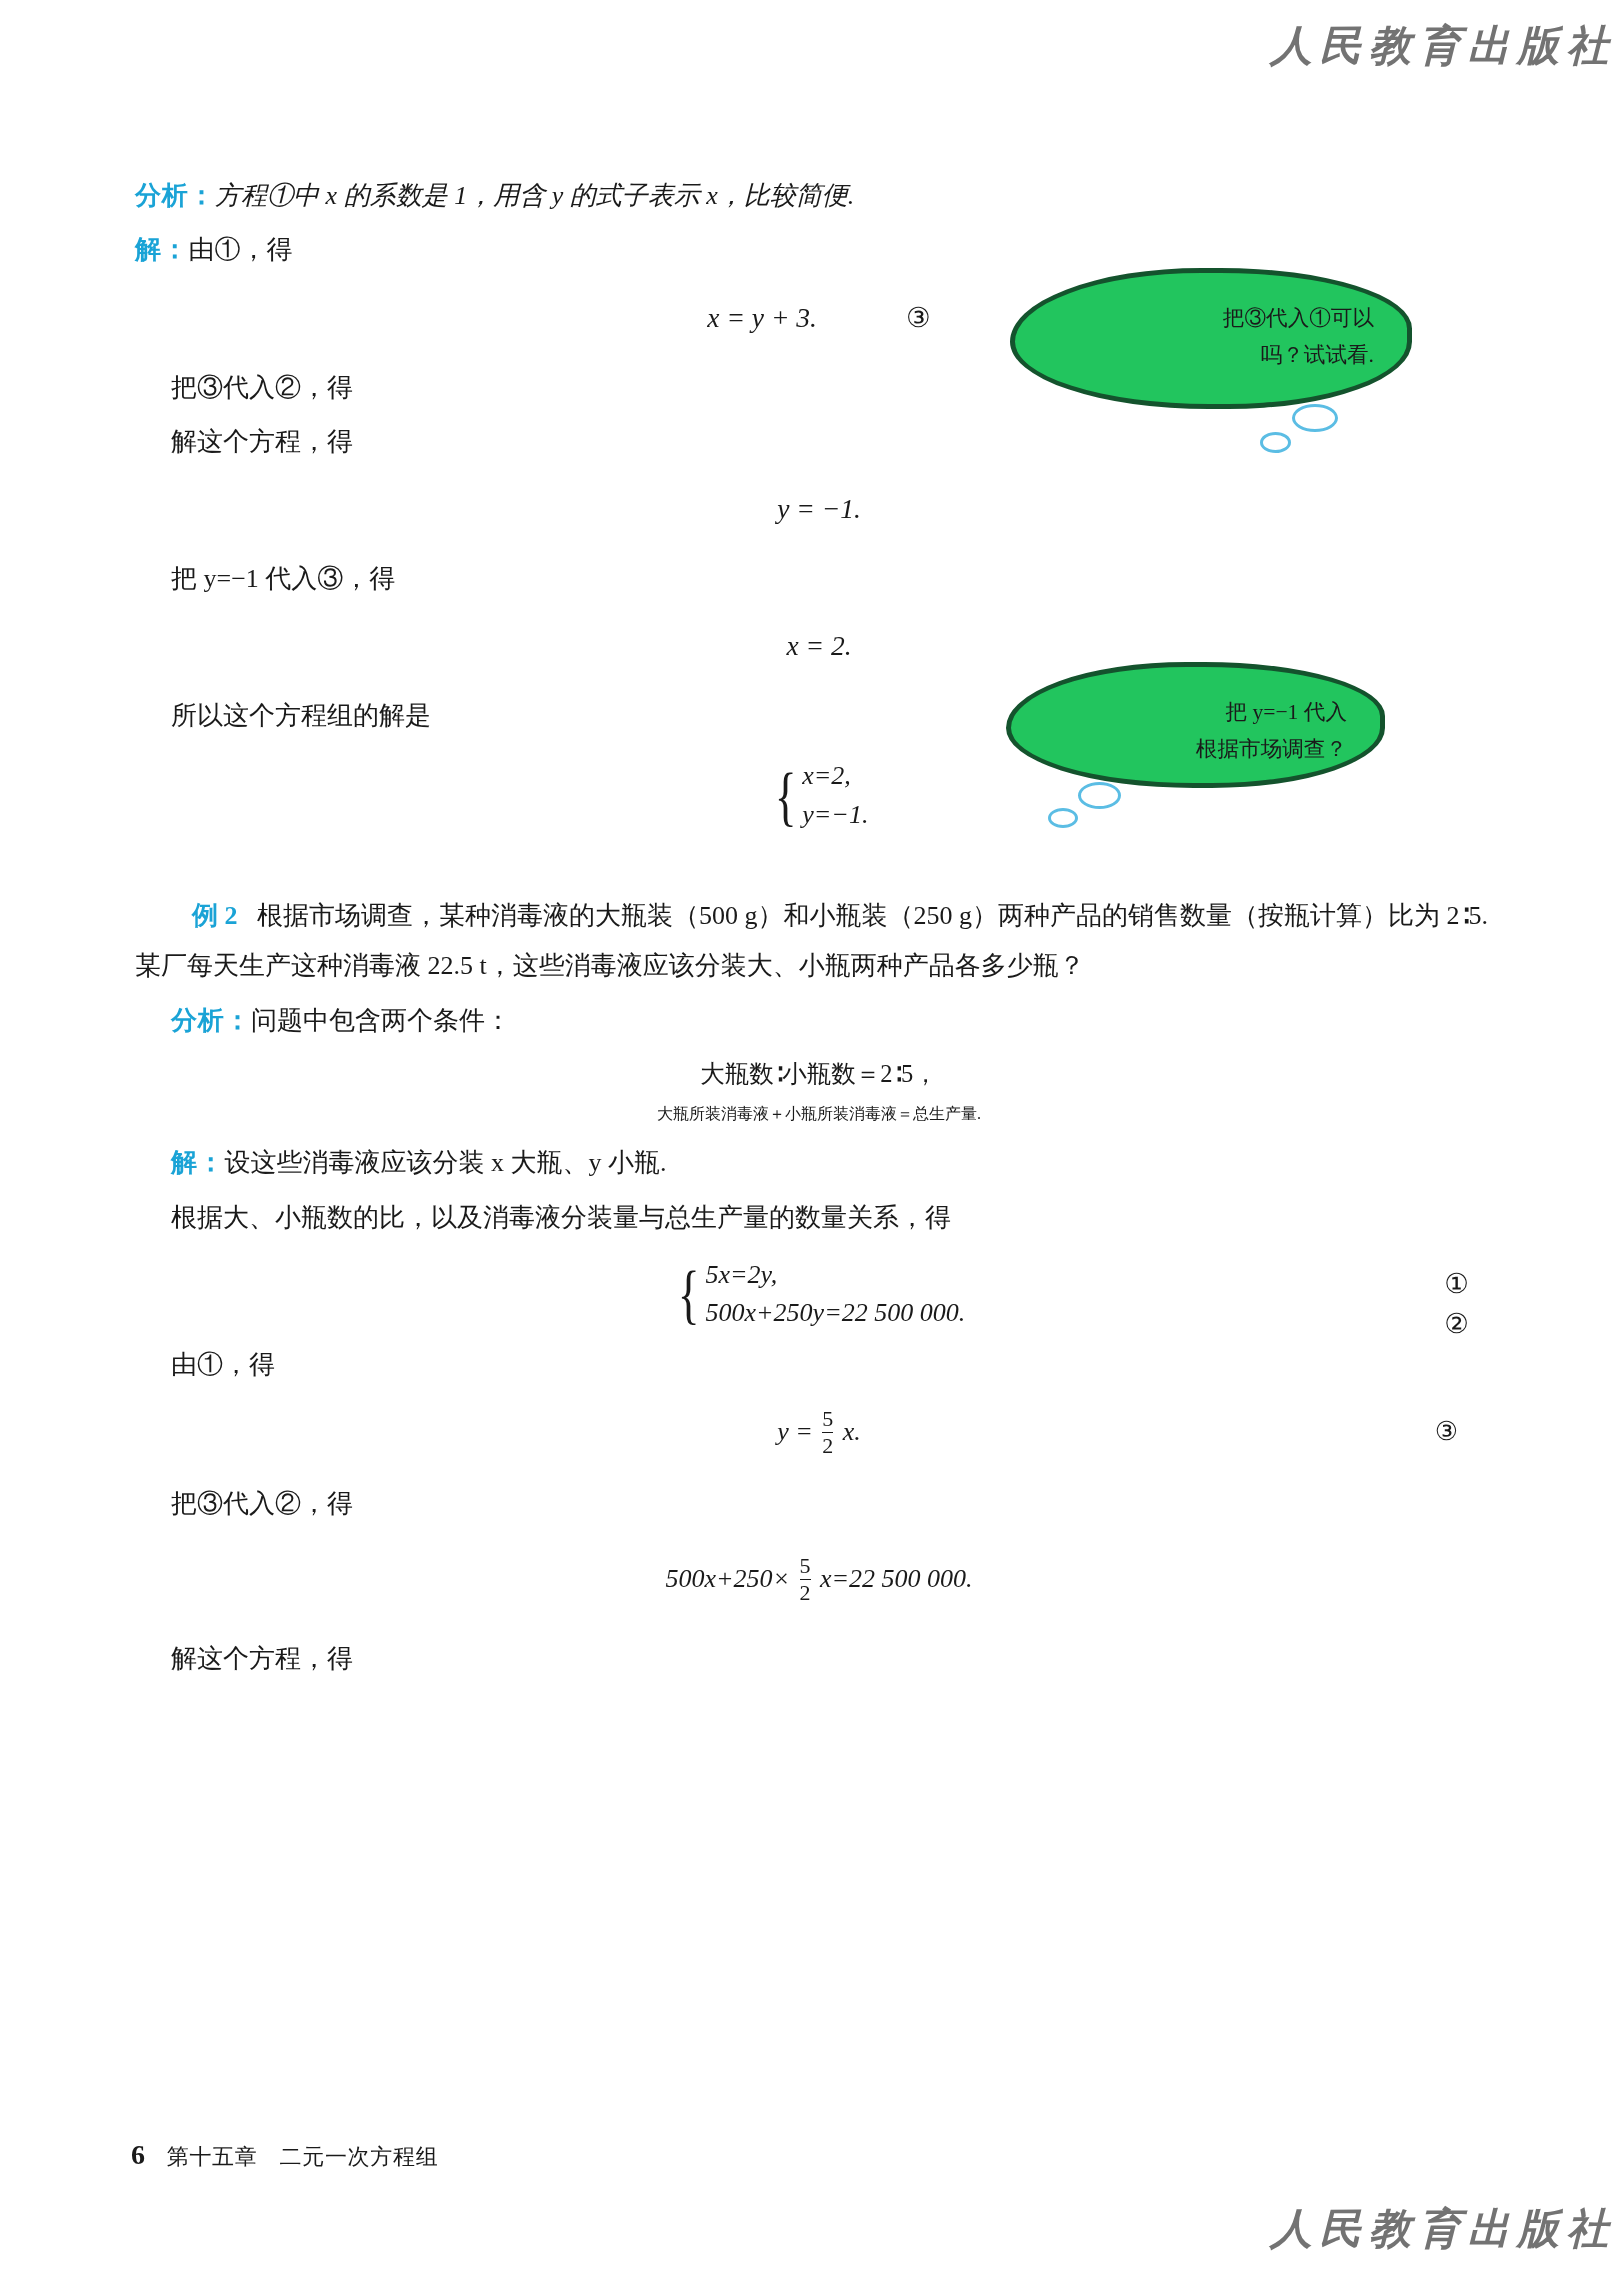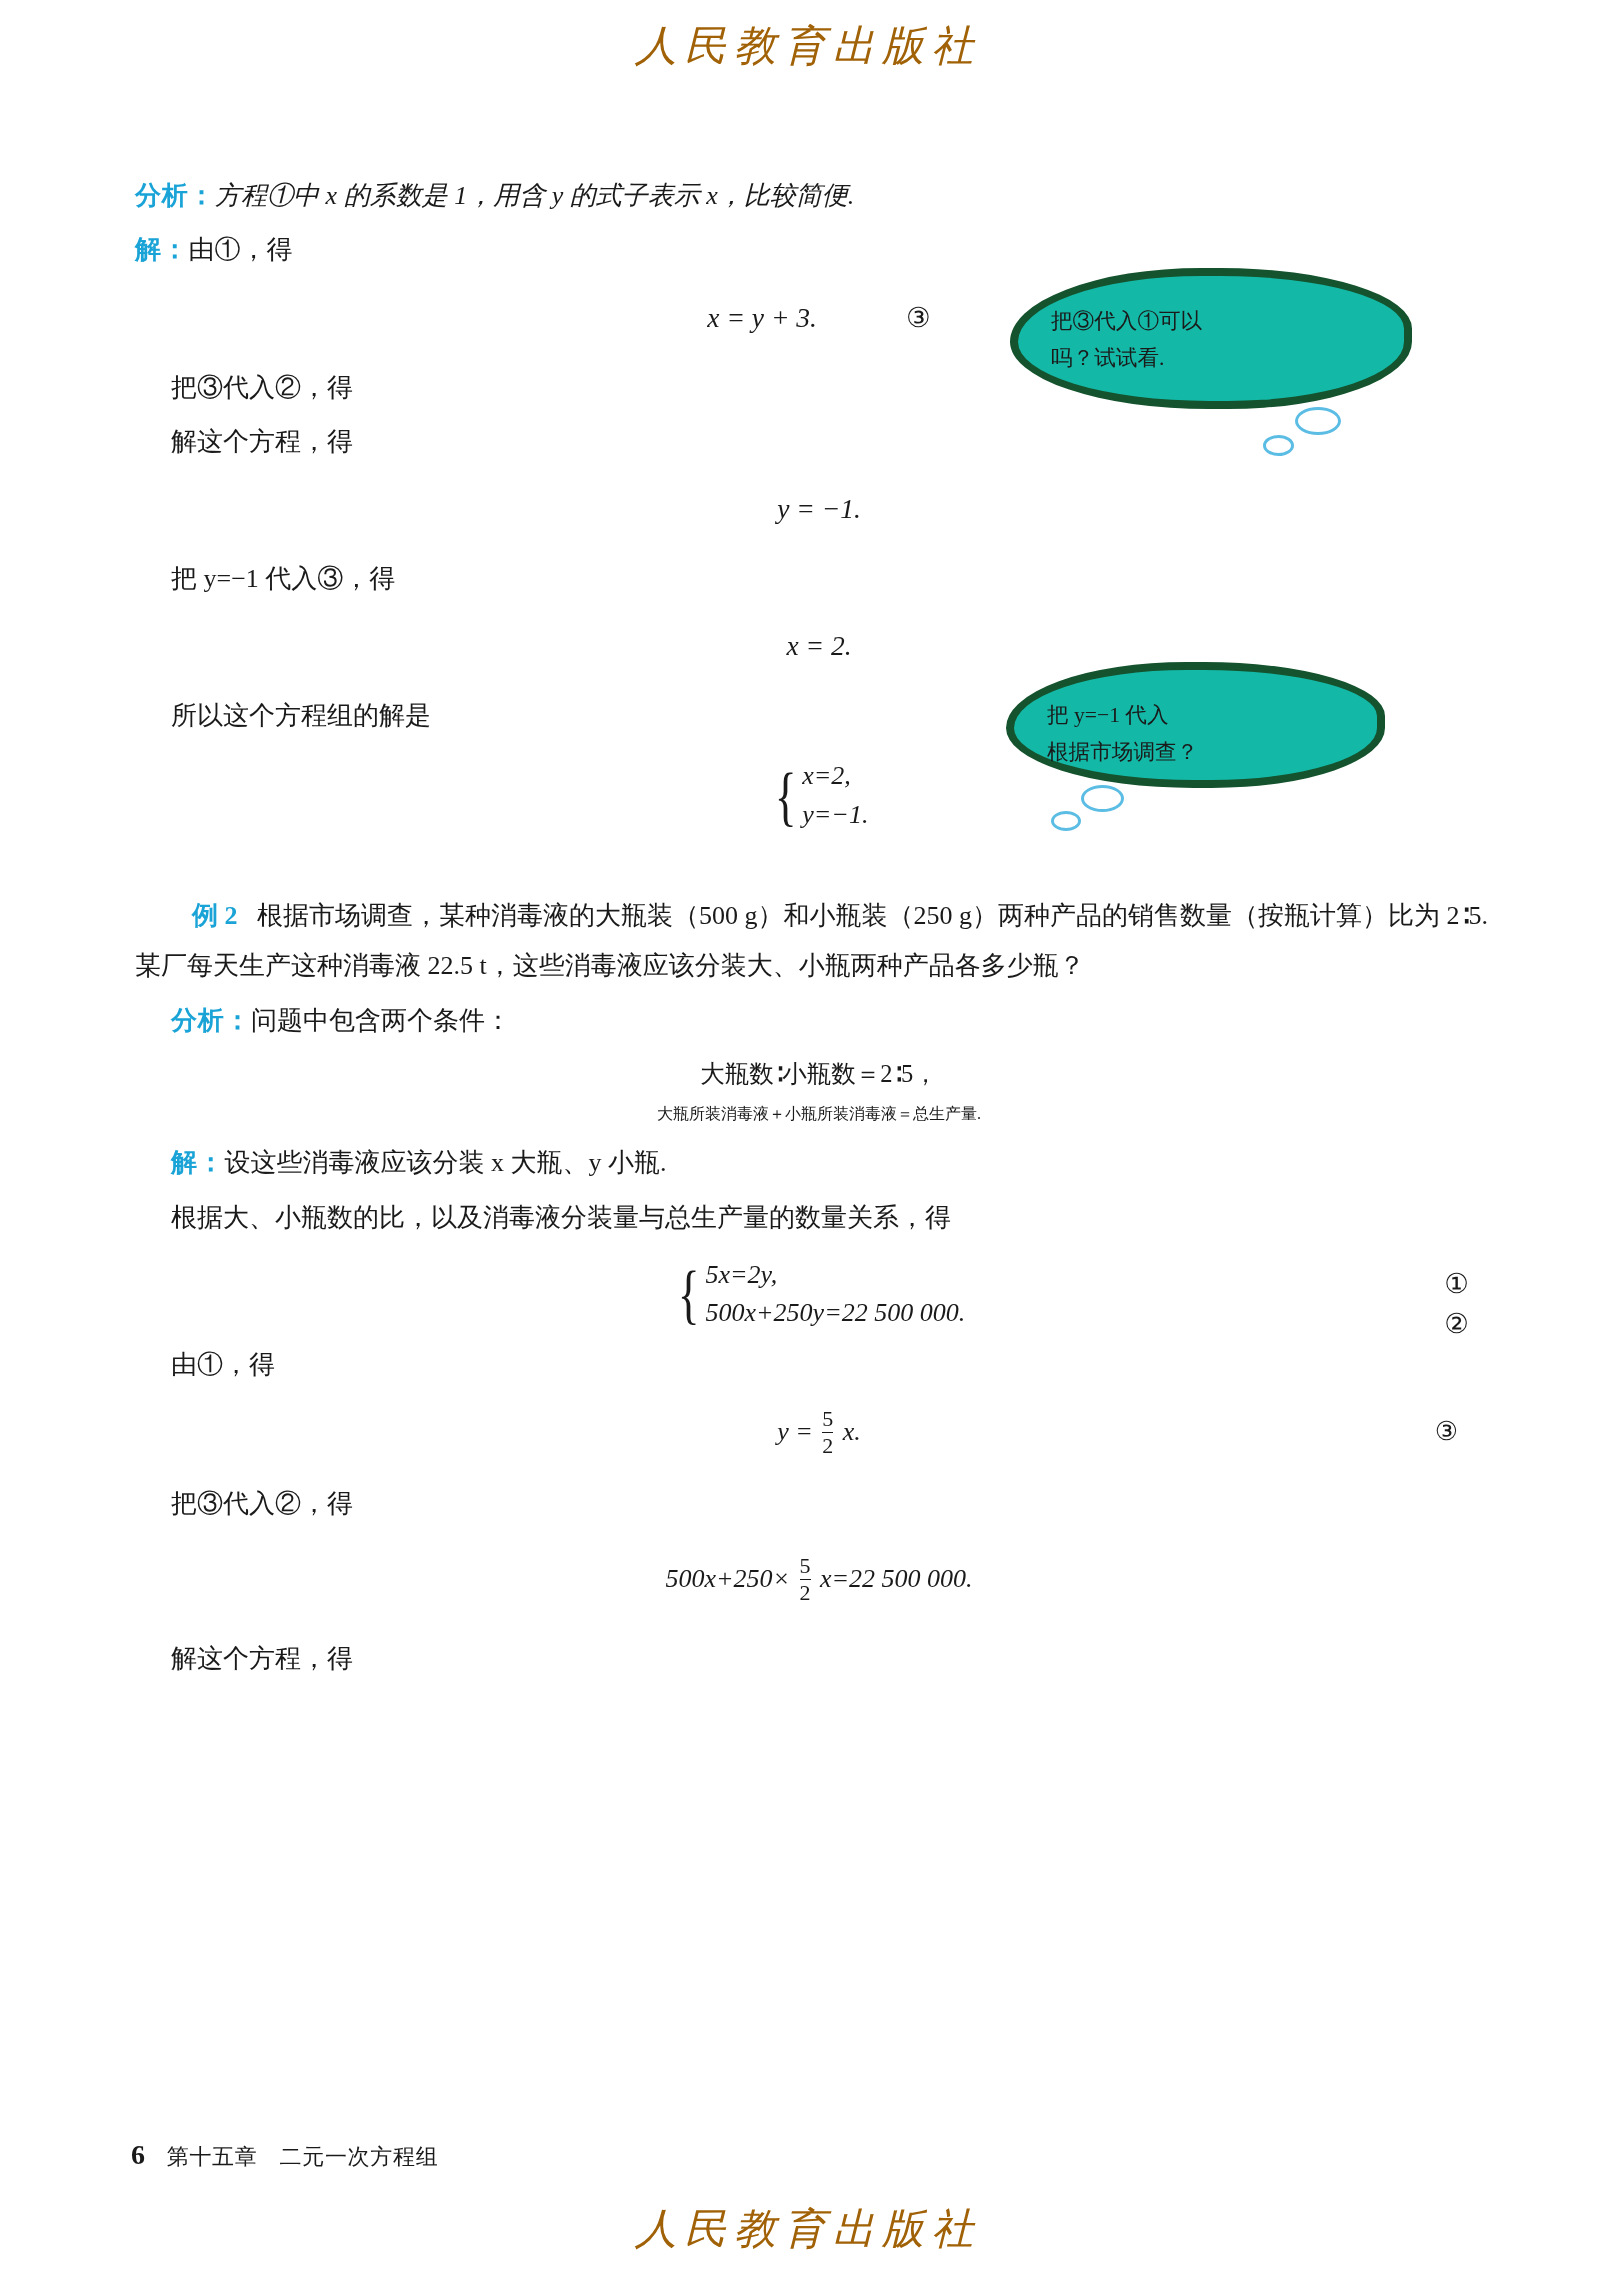--- a/index.html
+++ b/index.html
@@ -18,25 +18,25 @@
     margin: 0 auto;
     background: #fff;
     overflow: hidden;
   }
 
   
   .logo {
     position: absolute;
     left: 0;
     width: 100%;
-    text-align: center;
-    color: #a16207;
+    text-align: right;
+    color: #737373;
     font-family: "DejaVu Serif", serif;
     font-style: italic;
-    font-weight: normal;
+    font-weight: bold;
     letter-spacing: 7.4px;
     white-space: nowrap;
   }
   .logo-top { top: 18px; font-size: 42px; }
   .logo-bottom { bottom: 27px; font-size: 42px; }
 
   
   .content {
     position: absolute;
     left: 135px;
@@ -102,28 +102,28 @@
     position: relative;
     top: -1.5px;
   }
   .frac .num { display: block; }
   .frac .den { display: block; border-top: 1.5px solid #1a1a1a; }
 
   
   .bubble {
     position: absolute;
     box-sizing: border-box;
-    border: 8px solid #14532d;
-    background: #14b8a6;
+    border: 5px solid #14532d;
+    background: #22c55e;
     border-radius: 50% 50% 48% 52% / 55% 45% 50% 50%;
     font-size: 21.6px;
     line-height: 1.7;
     color: #1a1a1a;
     padding: 27px 33px;
-    text-align: left;
+    text-align: right;
   }
   .bubble .tail {
     position: absolute;
     border: 3px solid #5bbde4;
     background: #fff;
     border-radius: 50%;
   }
   #bubble1 { left: 1010px; top: 268px; width: 402px; height: 141px; }
   #bubble1 .t1 { width: 40px; height: 22px; left: 277px; top: 131px; }
   #bubble1 .t2 { width: 25px; height: 15px; left: 245px; top: 159px; }

